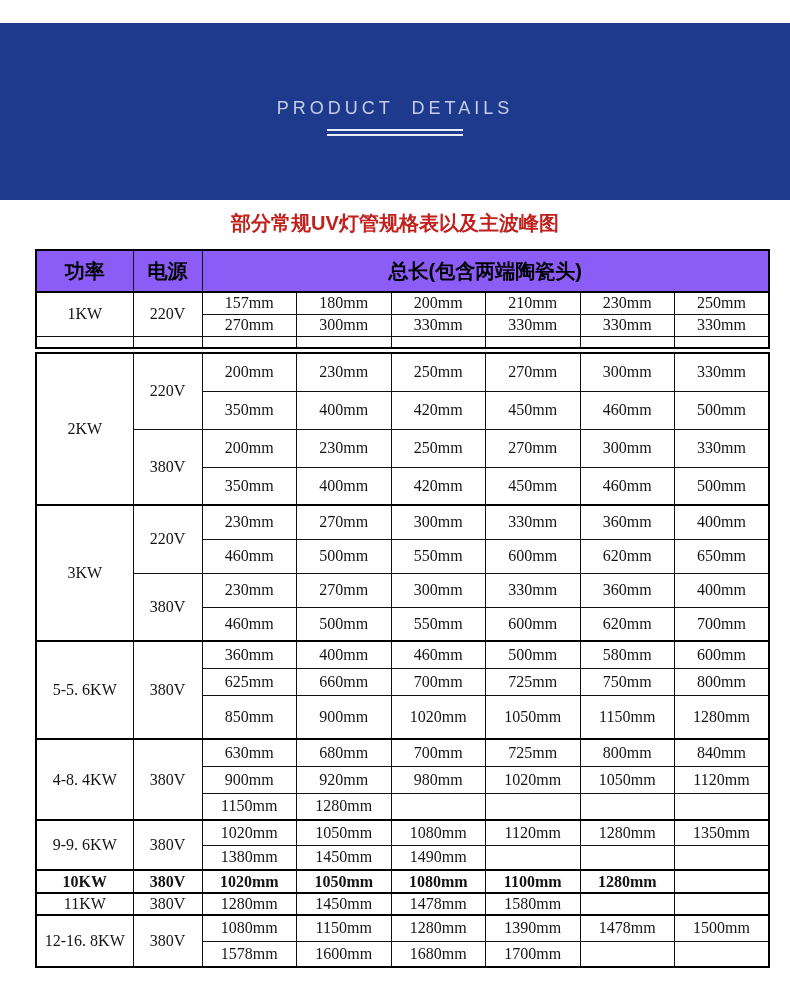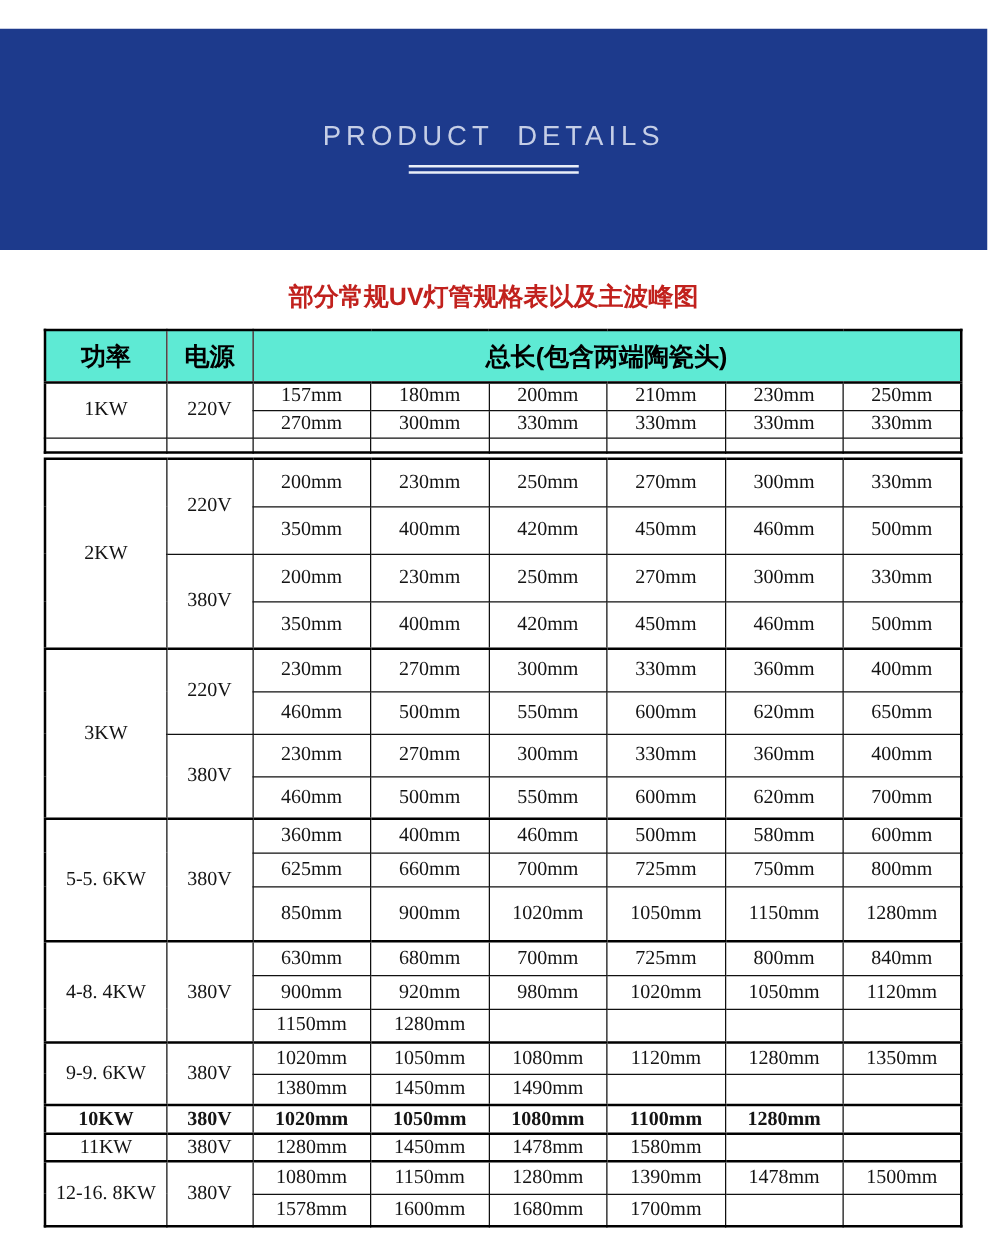--- a/index.html
+++ b/index.html
@@ -20,30 +20,30 @@
   .banner-title {
     color:#ffffff;
     font-size:55px;
     font-weight:bold;
     letter-spacing:2px;
     line-height:1.05;
   }
   .banner-sub {
     margin-top:11px;
     color:#c5cee6;
-    font-size:22px;
+    font-size:18px;
     letter-spacing:4px;
     word-spacing:9px;
   }
   .underline { width:136px; height:2px; background:#e9eef8; }
   .underline.first { margin-top:10px; }
   .underline.second { margin-top:3px; }
   
   .section-heading {
-    margin-top:24px;
+    margin-top:10px;
     text-align:center;
     color:#c1211d;
     font-size:20px;
     font-weight:bold;
   }
   
   .table-wrap { margin:12px 20px 0 35px; }
   table {
     width:735px;
     border-collapse:collapse;
@@ -58,21 +58,21 @@
     padding:0;
     overflow:hidden;
     white-space:nowrap;
   }
   thead tr { height:42px; }
   th {
     font-family:"Liberation Sans", sans-serif;
     font-size:20px;
     font-weight:bold;
     color:#000000;
-    background:#5eead4;
+    background:#8b5cf6;
     margin-left:28px;
   }
   td {
     font-family:"Liberation Serif", serif;
     font-size:16px;
     color:#141414;
     background:#ffffff;
   }
   tr.spacer td { height:12px; }
   tr.sec-top td { border-top:2px solid #000000; }

